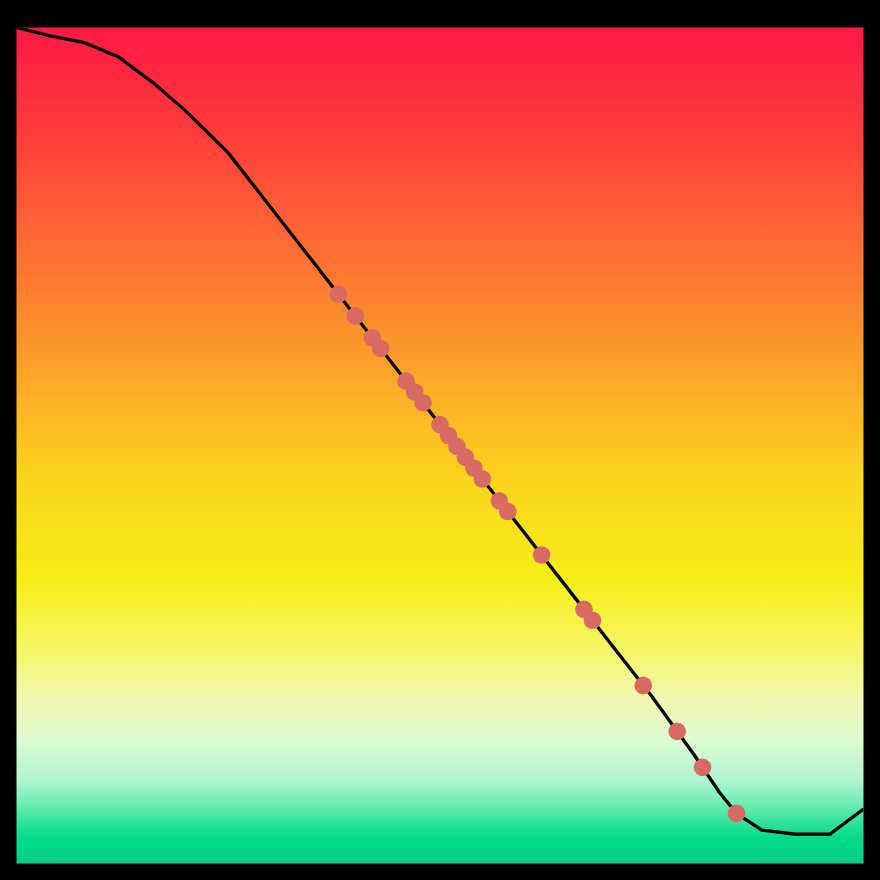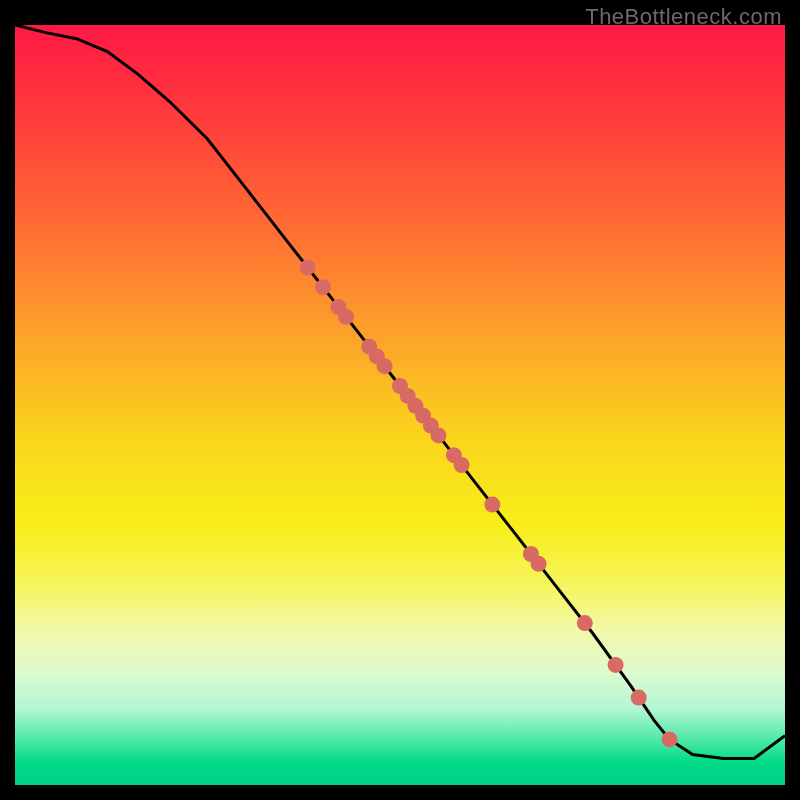--- a/index.html
+++ b/index.html
@@ -41,21 +41,20 @@
     #00d084 100%
   );
 }
 svg.curve { position: absolute; inset: 0; }
 .line { fill: none; stroke: #000; stroke-width: 3; }
 .pt { fill: #d76b63; }
 </style>
 </head>
 <body>
 <div class="stage">
-  <div class="watermark">TheBottleneck.com</div>
   <div class="plot">
     <div class="gradient"></div>
     <svg class="curve" viewBox="0 0 770 760" preserveAspectRatio="none">
       <path id="curvePath" class="line" d="M0.0 0.0 L30.8 7.6 L61.6 13.7 L92.4 26.6 L123.2 49.4 L154.0 76.0 L192.5 114.0 L231.0 163.4 L269.5 212.8 L308.0 262.2 L346.5 311.6 L385.0 361.0 L423.5 410.4 L462.0 459.8 L500.5 509.2 L539.0 558.6 L577.5 608.0 L616.0 661.2 L639.1 695.4 L654.5 714.4 L677.6 729.6 L708.4 733.4 L739.2 733.4 L770.0 710.6 "></path>
       <g id="pts">
           <circle cx="292.6" cy="242.4" r="8" class="pt"></circle>
           <circle cx="308.0" cy="262.2" r="8" class="pt"></circle>
           <circle cx="323.4" cy="282.0" r="8" class="pt"></circle>
           <circle cx="331.1" cy="291.8" r="8" class="pt"></circle>
           <circle cx="354.2" cy="321.5" r="8" class="pt"></circle>

